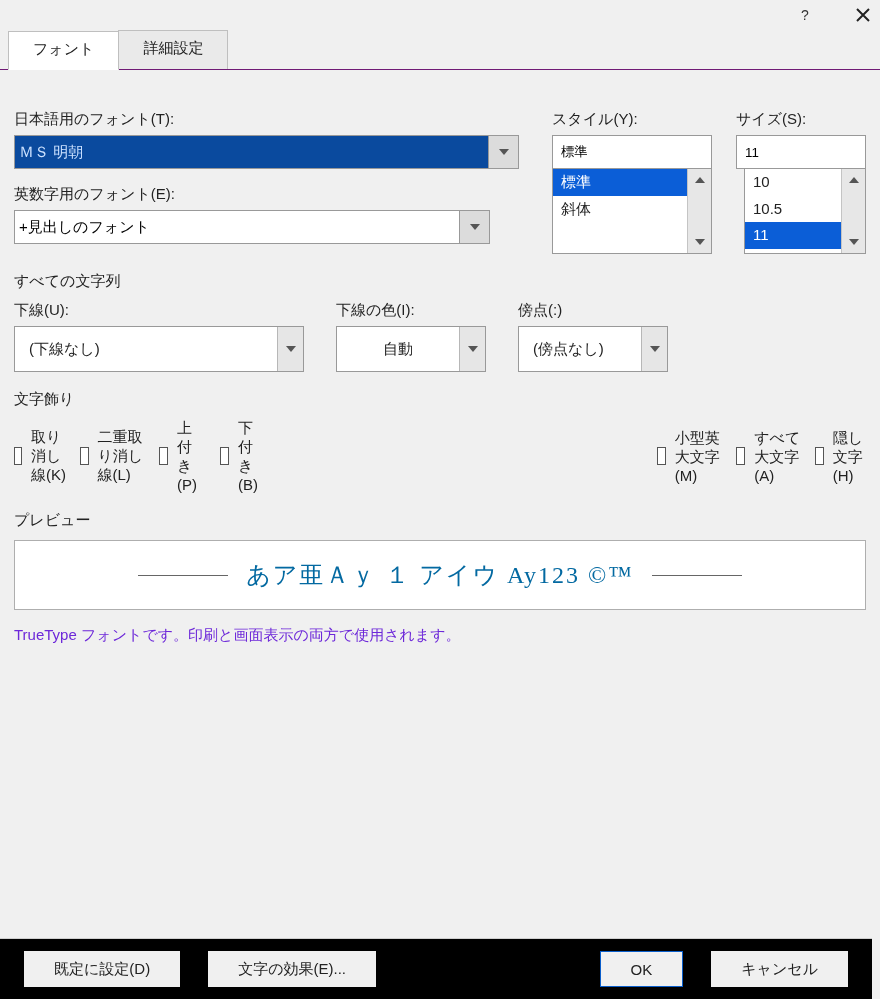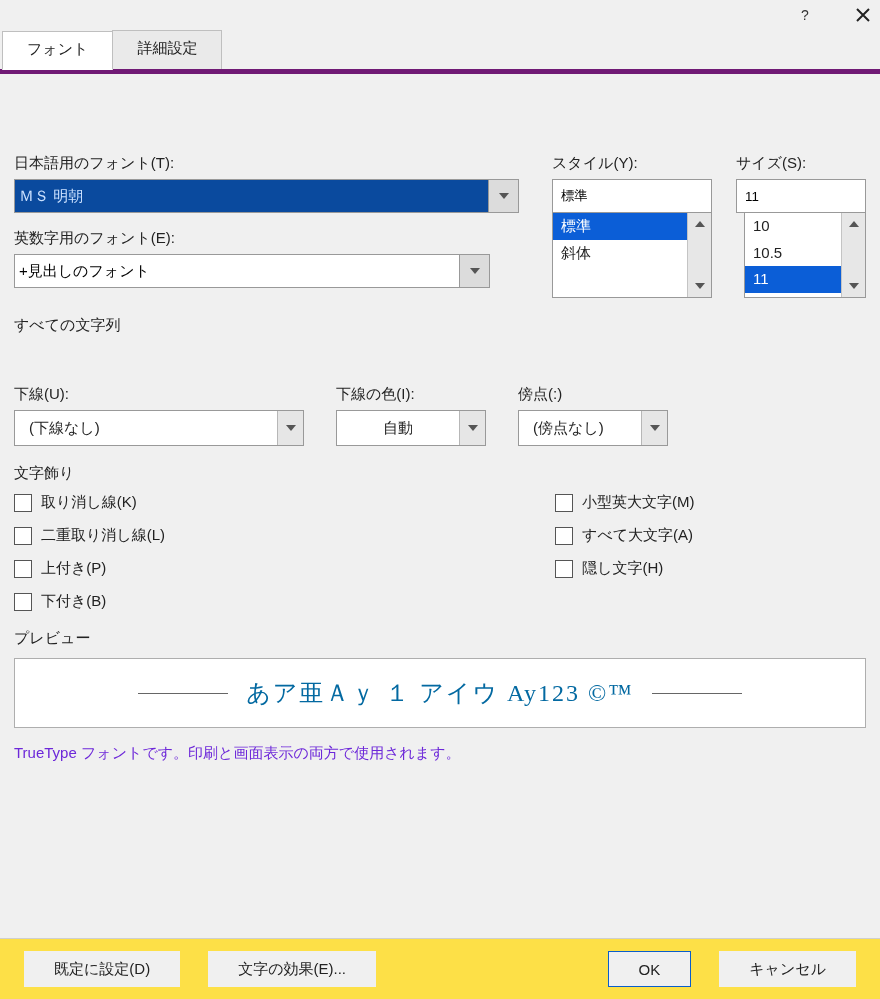--- a/index.html
+++ b/index.html
@@ -18,22 +18,22 @@
     display: flex;
     justify-content: flex-end;
     align-items: center;
     padding: 0 6px;
     gap: 36px;
   }
   .titlebar .tbtn { width: 22px; height: 22px; display: flex; align-items: center; justify-content: center; }
   .titlebar svg { display:block; }
   .tabs {
     display: flex;
-    border-bottom: 5px solid #701a75;
-    padding-left: 2px;
+    border-bottom: 1px solid #701a75;
+    padding-left: 8px;
   }
   .tab {
     padding: 8px 24px 10px 24px;
     border: 1px solid #bfbfbf;
     border-bottom: none;
     background: #f0f0f0;
     margin-right: -1px;
     position: relative;
   }
   .tab.active {
@@ -43,21 +43,21 @@
     z-index: 2;
   }
   .tab.inactive { background: #eaeaea; }
 
   .panel {
     background: #f0f0f0;
     padding: 40px 14px 14px 14px;
   }
 
   .row { display: flex; align-items: flex-start; gap: 24px; }
-  .field-label { display:block; margin-bottom: 6px; margin-top: 40px; }
+  .field-label { display:block; margin-bottom: 6px; }
 
   .combo {
     display: flex;
     background: #fff;
     border: 1px solid #999;
     height: 34px;
   }
   .combo .txt {
     flex: 1;
     padding: 4px 4px;
@@ -94,61 +94,61 @@
     background: #e7e7e7; border-left: 1px solid #c4c4c4;
     display: flex; flex-direction: column; justify-content: space-between;
   }
   .listbox .sb .arrow { height: 22px; display:flex;align-items:center;justify-content:center; }
   .listbox .sb .track { flex:1; }
 
   .small-combo {
     display: flex;
     background: #fff;
     border: 1px solid #999;
-    height: 36px;
+    height: 46px;
     align-items: stretch;
   }
   .small-combo .val {
     flex:1; display:flex; align-items:center; padding: 0 14px;
   }
   .small-combo .ddbtn {
     width: 26px; background:#e6e6e6; border-left:1px solid #b7b7b7;
     display:flex;align-items:center;justify-content:center;
   }
   .small-combo .swatch {
     flex:1; margin:4px; background:#000;
   }
 
   .group-title { margin: 18px 0 10px 0; }
 
   .checks { display:flex; gap: 130px; }
-  .check-col { display:flex; flex-direction:column; gap: 14px; }
+  .check-col { display:flex; flex-direction:row; gap: 14px; }
   .check-row { display:flex; align-items:center; gap: 9px; }
   .cbox {
     width: 18px; height: 18px; border: 1px solid #555; background:#fff;
     display:inline-block;
   }
 
   .preview-box {
     border: 1px solid #aeaeae; background:#fff;
     padding: 18px 22px;
     display:flex; justify-content:center; align-items:center;
     font-family: "MS Mincho", serif;
     font-size: 24px; letter-spacing: 2px;
     color:#0369a1;
     position:relative;
   }
   .preview-box .uline { border-bottom:1px solid #666; width:90px; height:1px; }
 
   .footer {
-    position:absolute; bottom:0; left:0; right:0;
+    position:absolute; bottom:0; left:0; right:8px;
     display:flex; align-items:center; gap:28px;
     padding: 12px 24px;
     border-top: 1px solid #cfcfcf;
-    background:#fde047;
+    background:#000000;
   }
   .footer .spacer { flex:1; }
   .btn {
     height: 36px; padding: 0 30px; display:flex; align-items:center; justify-content:center;
     background:#f0f0f0; border: 1px solid transparent;
   }
   .btn.default { border: 1px solid #0a5ecb; }
   .btn.flat { border:none; }
   .cursor {
     position:absolute; pointer-events:none;

